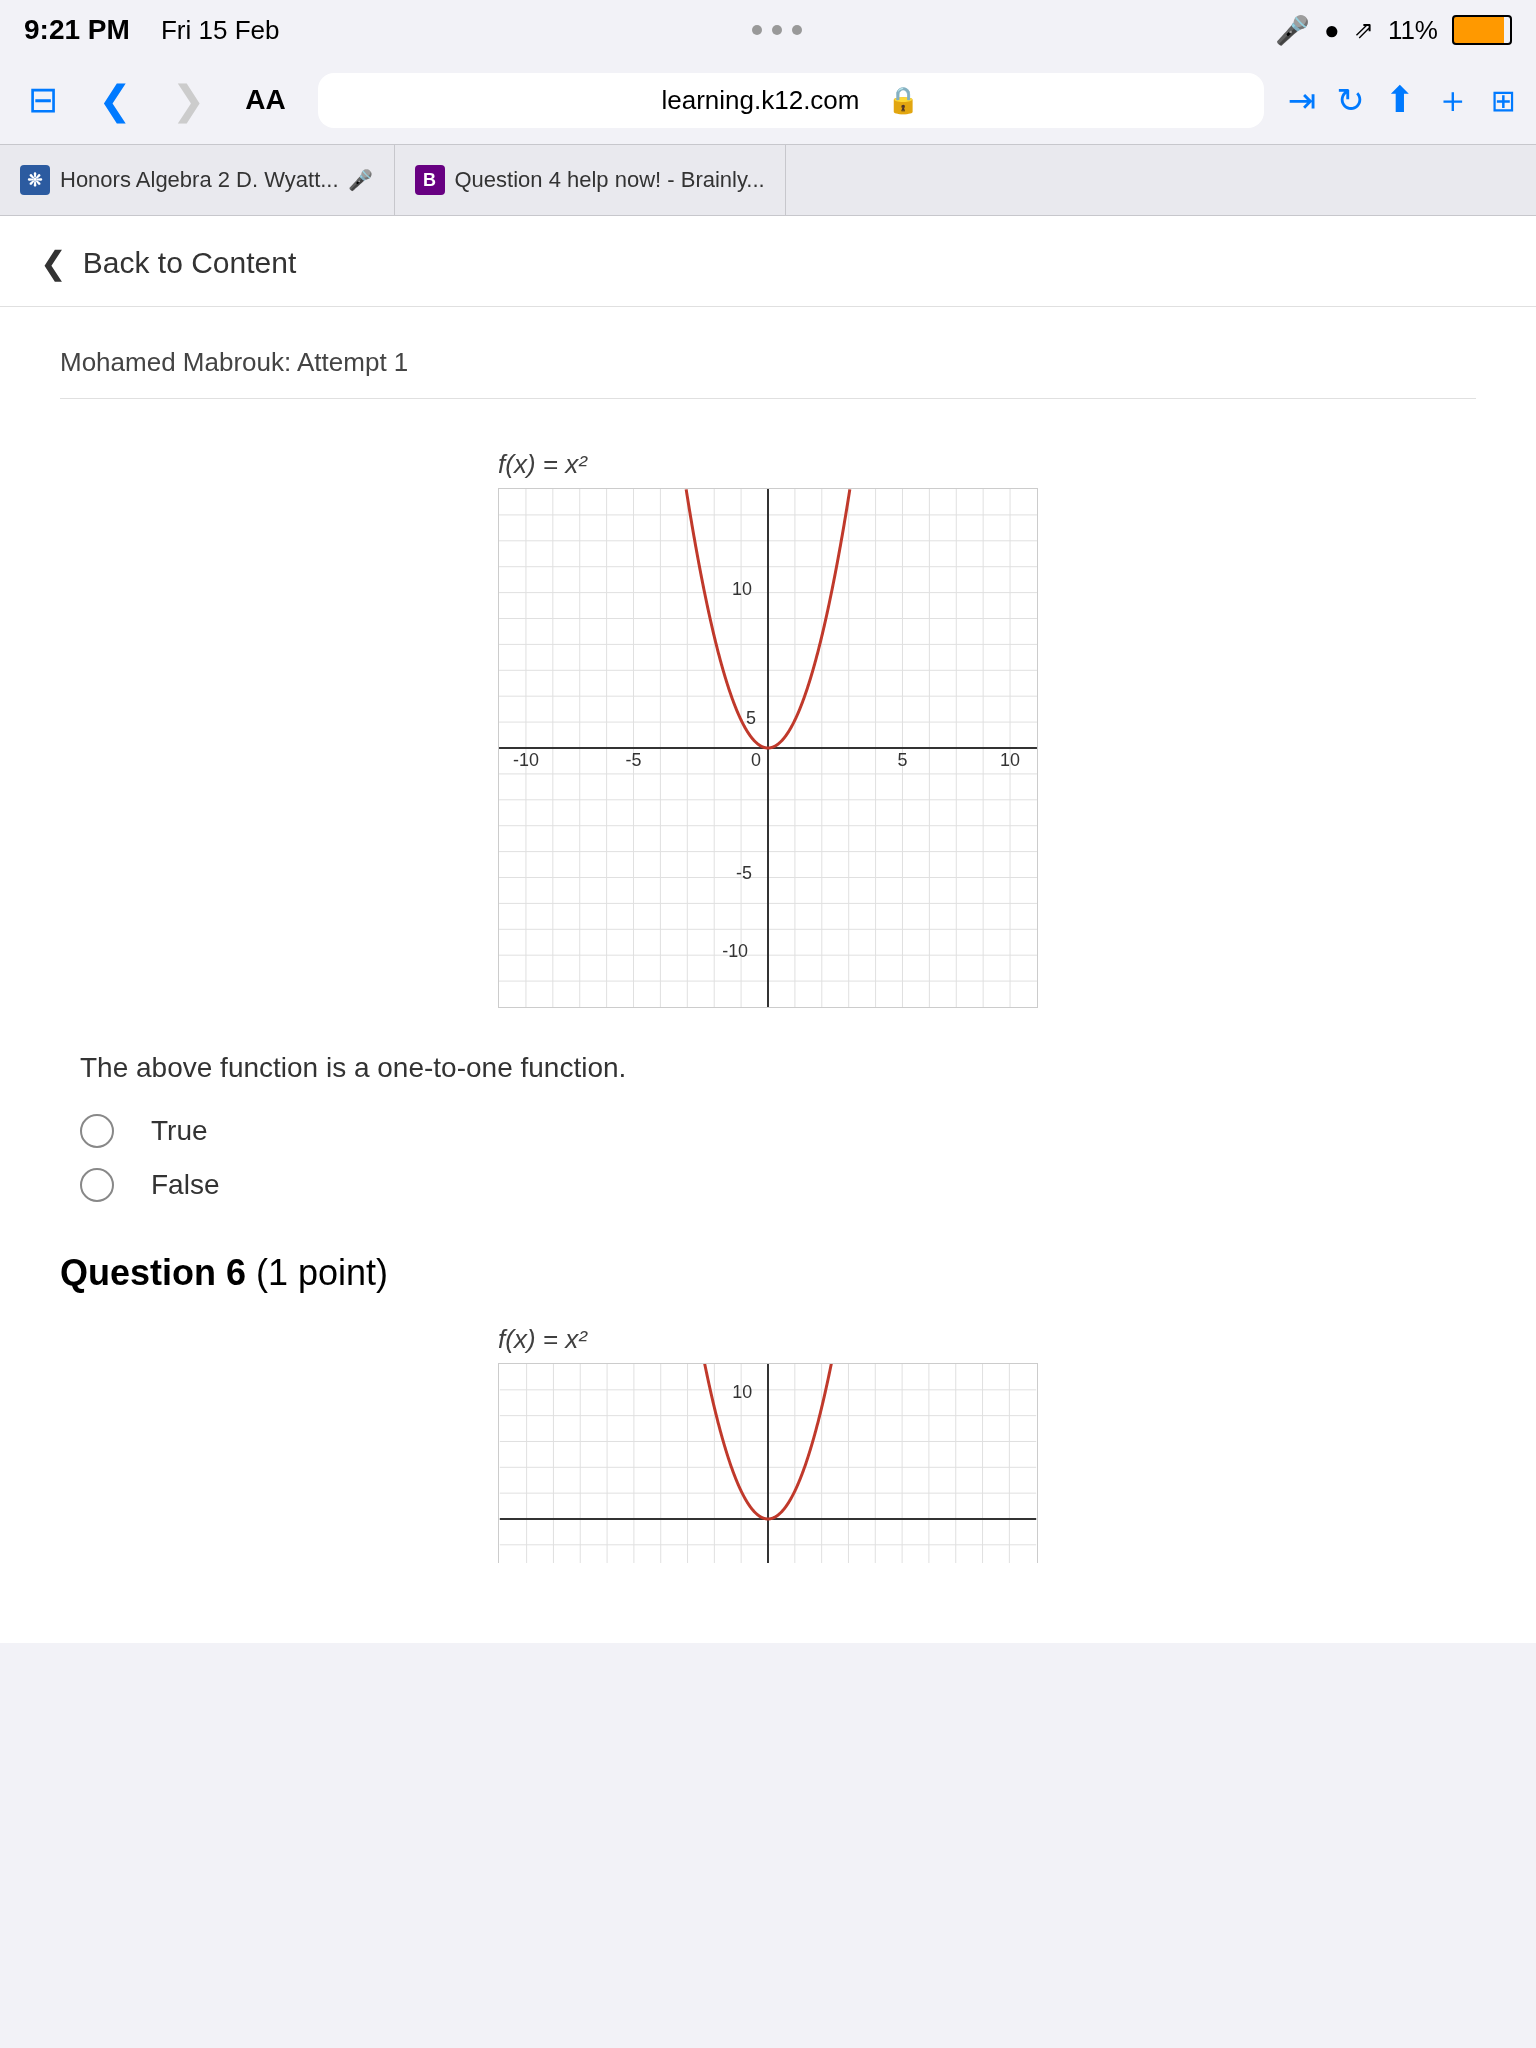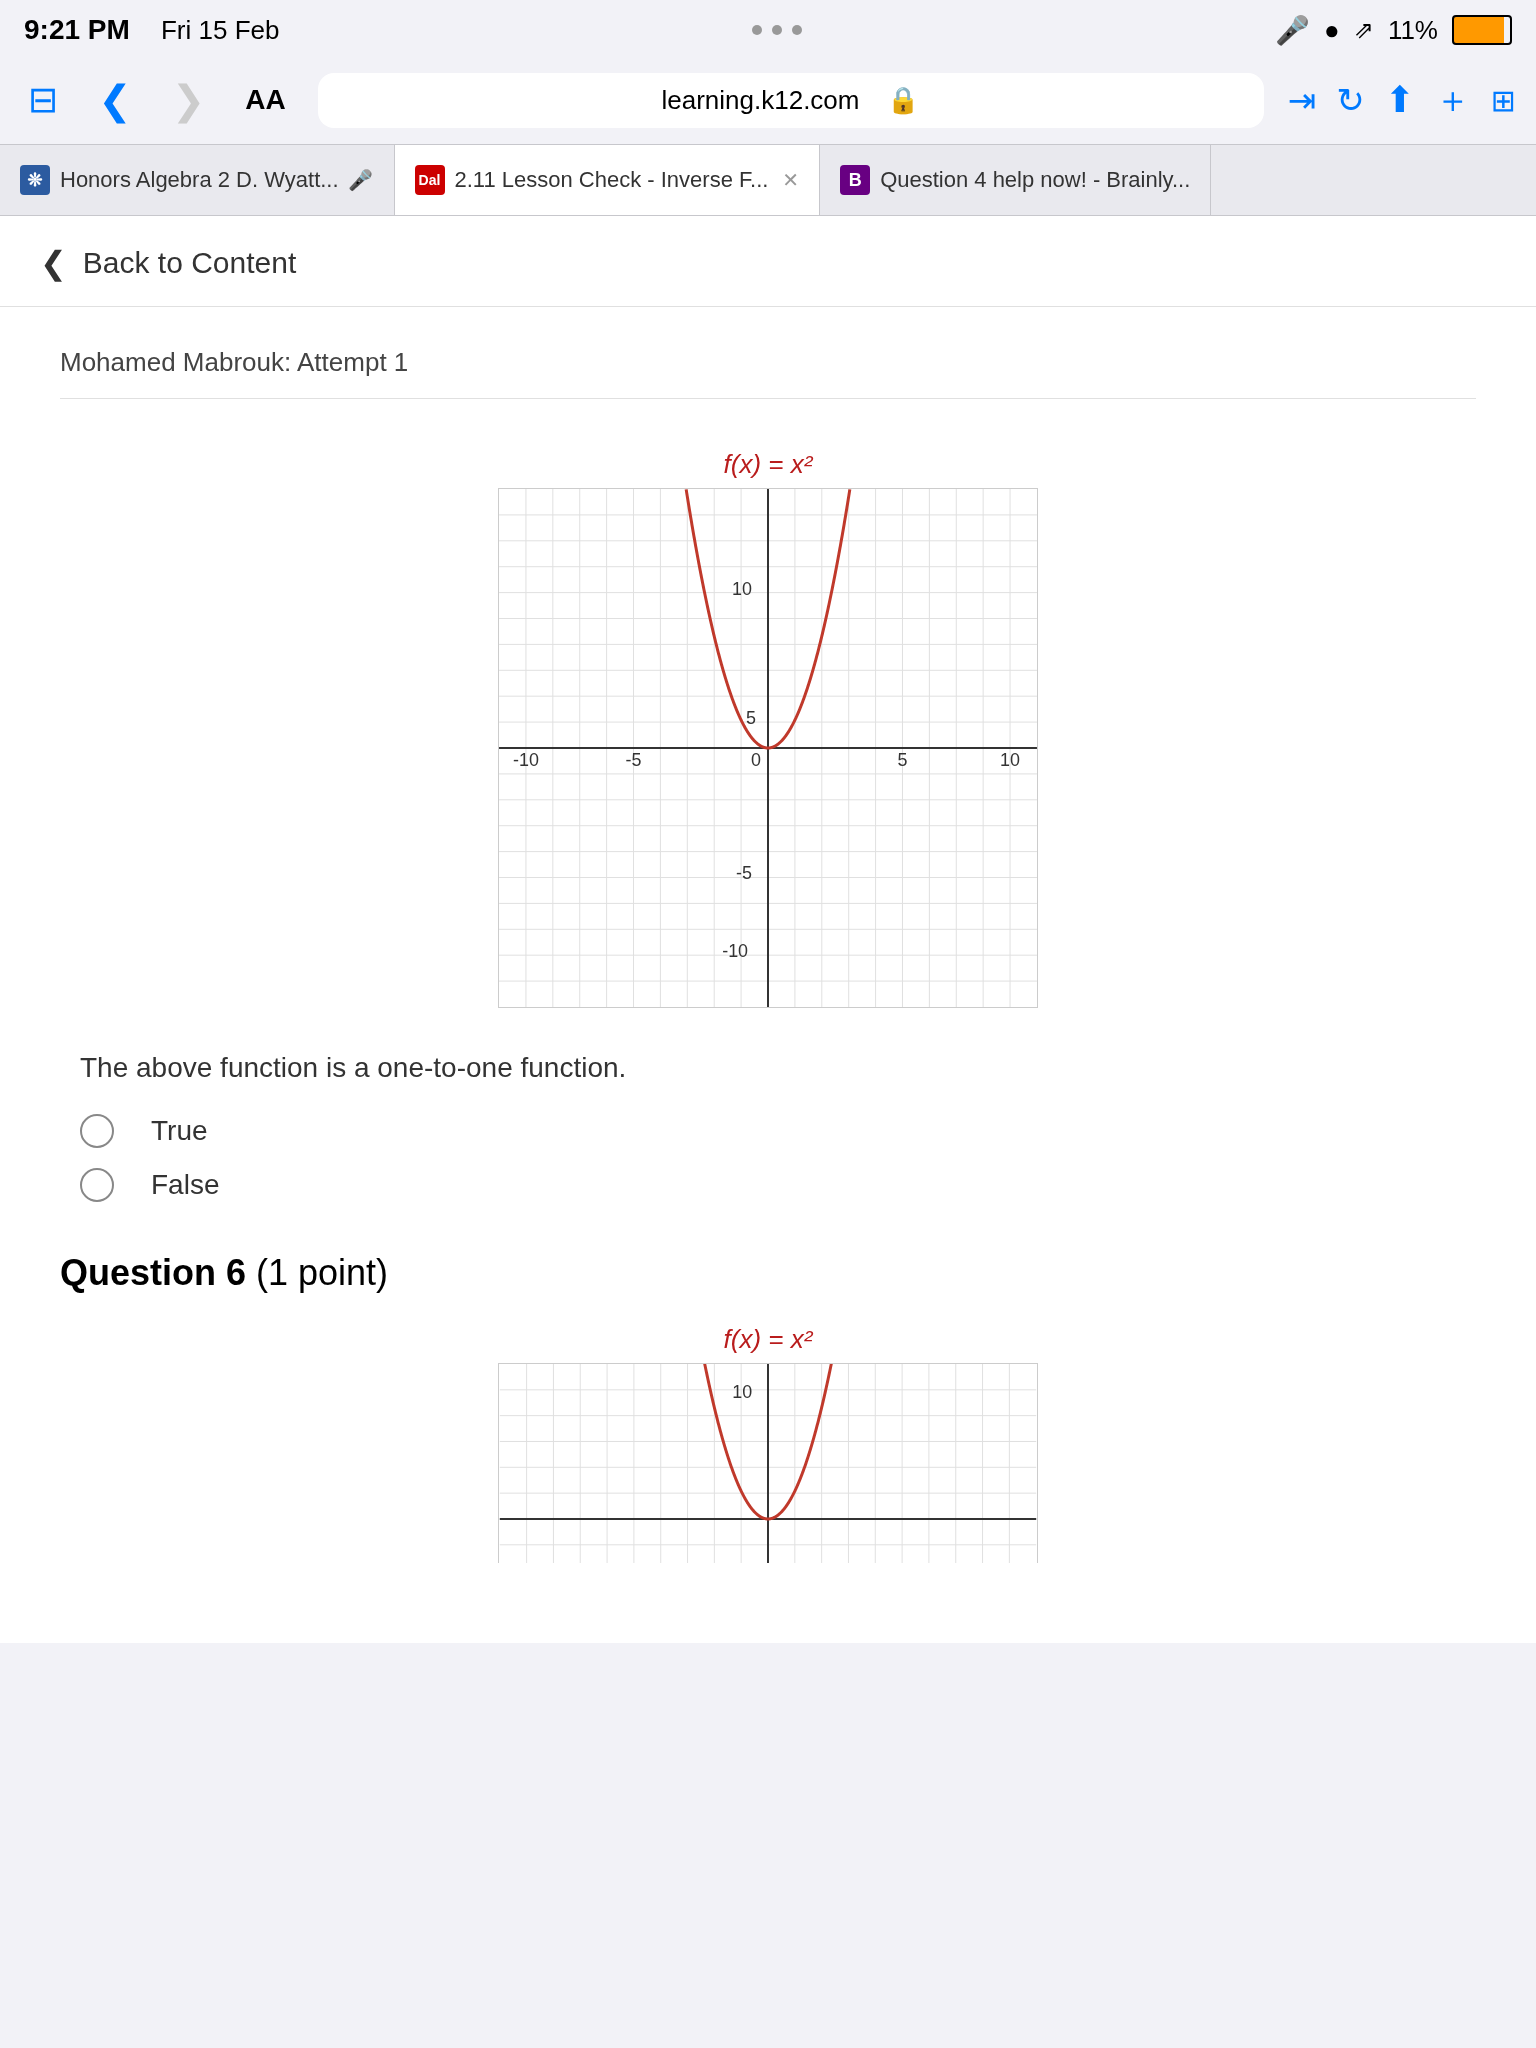--- a/index.html
+++ b/index.html
@@ -193,25 +193,25 @@
       margin-bottom: 30px;
     }
 
     
     .graph-container {
       display: flex;
       justify-content: center;
       margin-bottom: 40px;
     }
     .graph-title {
-      text-align: center;
+      text-align: left;
       font-size: 26px;
       font-style: italic;
       margin-bottom: 8px;
-      color: #b91c1c;
+      color: #404040;
     }
 
     
     .question-text {
       font-size: 28px;
       color: #333;
       margin-bottom: 30px;
       margin-left: 20px;
     }
 
@@ -301,25 +301,20 @@
     <button class="nav-action-btn" style="font-size:36px;">＋</button>
     <button class="nav-action-btn" style="font-size:30px;">⊞</button>
   </div>
 </div>
 
 <div class="tab-bar">
   <div class="tab-item">
     <span class="tab-favicon-k12">❊</span>
     <span>Honors Algebra 2 D. Wyatt...</span>
     <span style="font-size:20px;color:#666;">🎤</span>
-  </div>
-  <div class="tab-item" style="background:#fff;">
-    <span class="tab-favicon-dal">Dal</span>
-    <span>2.11 Lesson Check - Inverse F...</span>
-    <span class="tab-close">✕</span>
   </div>
   <div class="tab-item">
     <span class="tab-favicon-brainly">B</span>
     <span>Question 4 help now! - Brainly...</span>
   </div>
 </div>
 
 <div class="page-content">
 
   <div class="back-bar">

